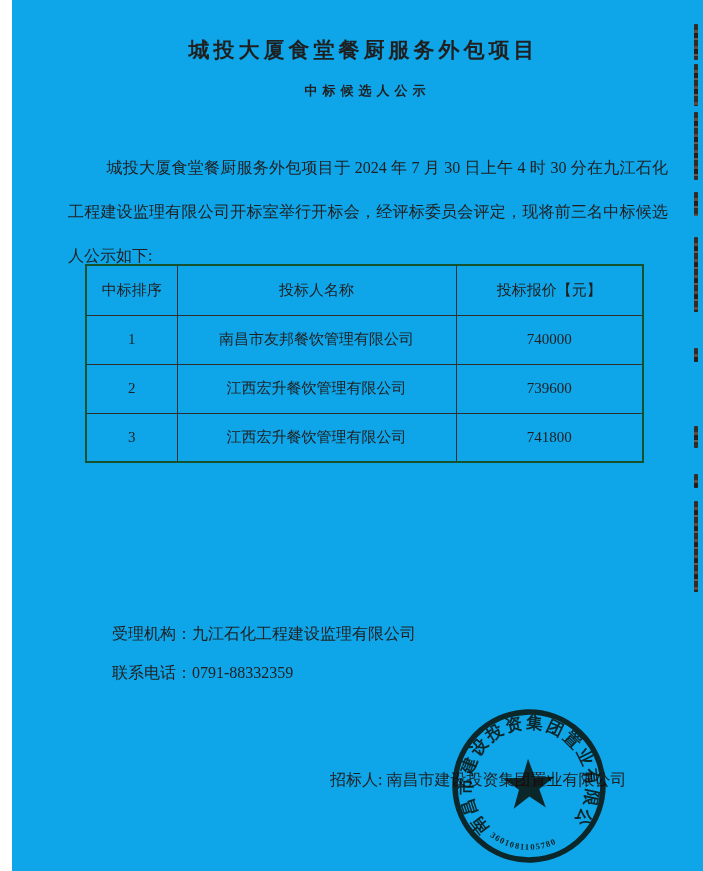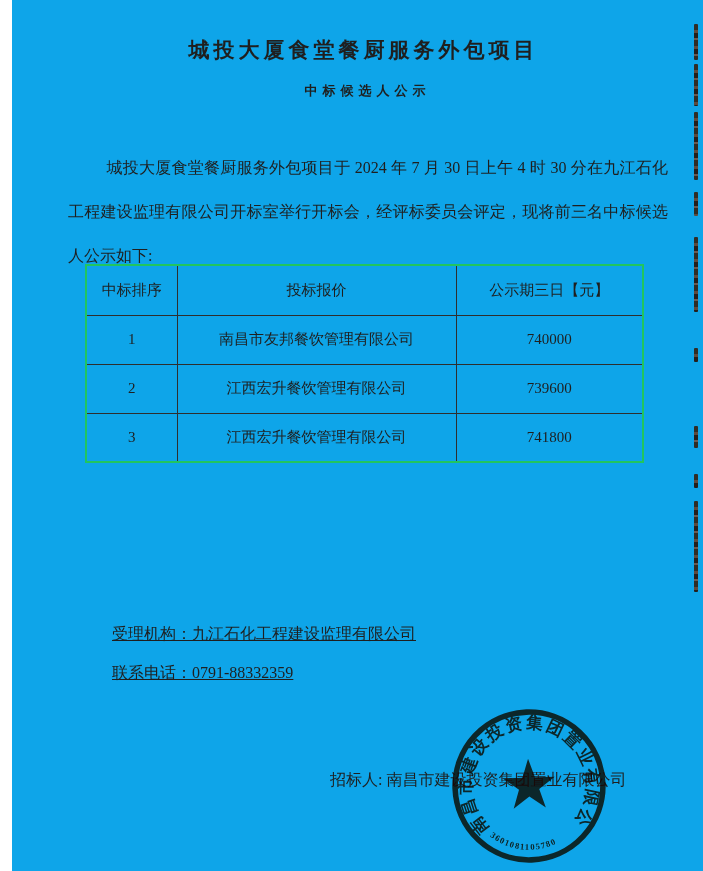--- a/index.html
+++ b/index.html
@@ -38,29 +38,29 @@
     position:absolute;top:264px;left:73px;
     border-collapse:collapse;
     width:557px;table-layout:fixed;
     font-size:15px;
   }
   table.bid-table th,table.bid-table td{
     border:1.5px solid #2e2e2e;
     text-align:center;vertical-align:middle;
     padding:0;font-weight:normal;
   }
-  table.bid-table{border:2px solid #22c55e;}
+  table.bid-table{border:2px solid #14532d;}
   table.bid-table thead tr{height:50px;}
   table.bid-table tbody tr{height:49px;}
   .col-rank{width:91px;}
   .col-bidder{width:279px;}
   .col-price{width:187px;}
   .contact-block{
     position:absolute;top:614px;left:56px;width:610px;
-    font-size:16px;line-height:39px;text-decoration:underline;
+    font-size:16px;line-height:39px;
   }
   .contact-block div{padding-left:44px;}
   .tenderer-line{
     position:absolute;top:770px;left:318px;
     font-size:16px;margin:0;white-space:nowrap;
   }
   .date-line{
     position:absolute;top:818px;left:437px;
     font-size:16px;letter-spacing:1px;margin:0;white-space:nowrap;
   }
@@ -90,22 +90,22 @@
 
   <table class="bid-table">
     <colgroup>
       <col class="col-rank">
         <col class="col-bidder">
         <col class="col-price">
     </colgroup>
     <thead>
       <tr>
         <th>中标排序</th>
-        <th>投标报价</th>
-        <th>公示期三日【元】</th>
+        <th>投标人名称</th>
+        <th>投标报价【元】</th>
       </tr>
     </thead>
     <tbody>
       <tr>
         <td>1</td>
         <td>南昌市友邦餐饮管理有限公司</td>
         <td>740000</td>
       </tr>
       <tr>
         <td>2</td>

